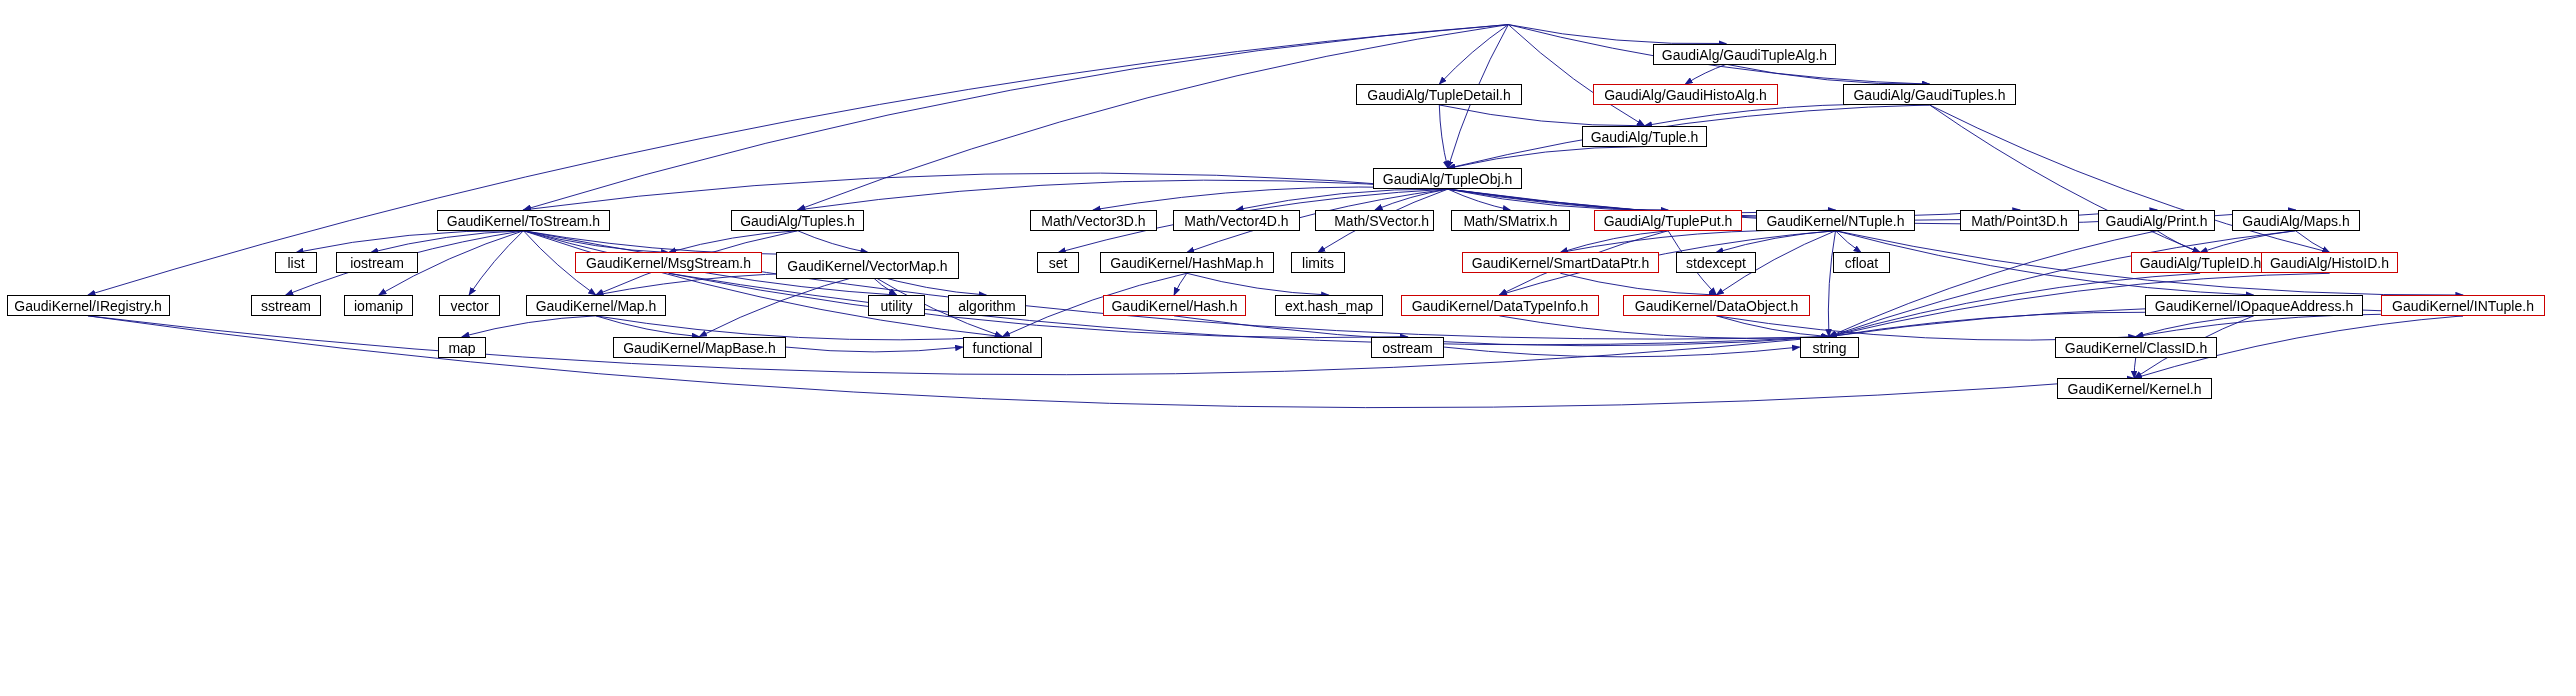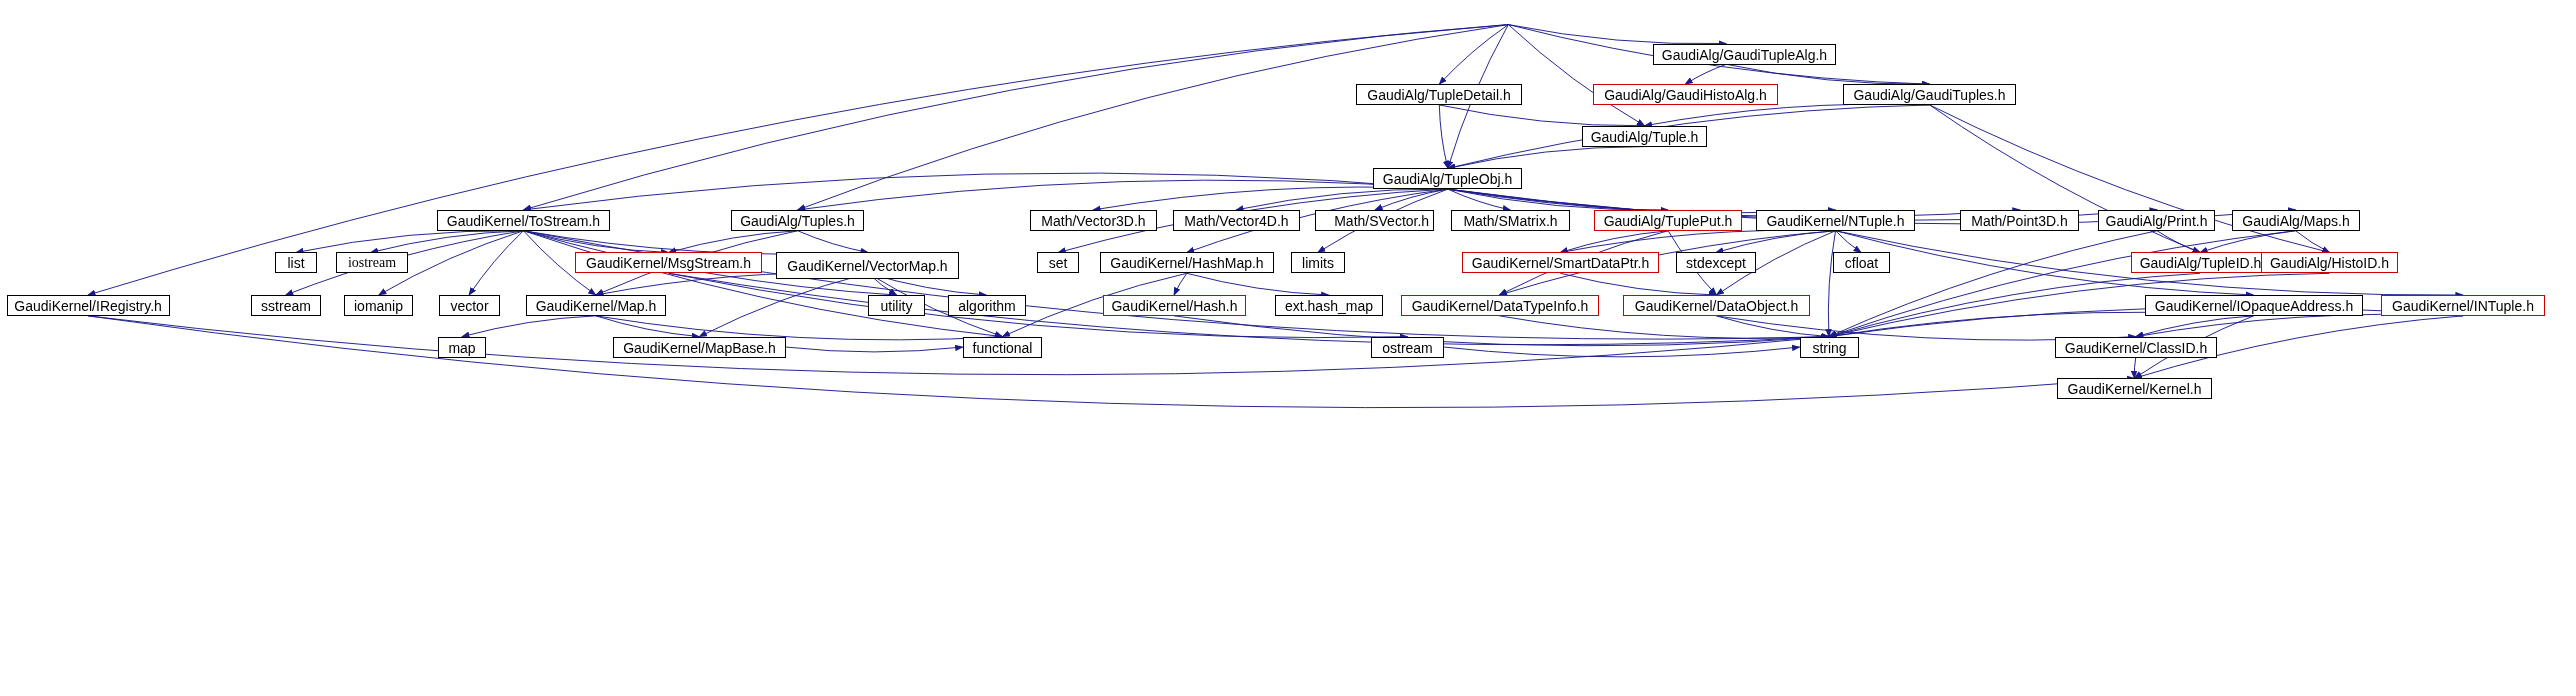--- a/index.html
+++ b/index.html
@@ -197,21 +197,21 @@
     </div>
     <div class="node" style="left: 2098px; top: 210px; width: 117px; height: 21px;">
       <span>GaudiAlg/Print.h</span>
     </div>
     <div class="node" style="left: 2232px; top: 210px; width: 128px; height: 21px;">
       <span>GaudiAlg/Maps.h</span>
     </div>
     <div class="node" style="left: 275px; top: 252px; width: 42px; height: 21px;">
       <span>list</span>
     </div>
-    <div class="node" style="left: 336px; top: 252px; width: 72px; height: 21px; font-family: Liberation Serif, serif;">
+    <div class="node" style="left: 336px; top: 252px; width: 82px; height: 21px;">
       <span>iostream</span>
     </div>
     <div class="node red" style="left: 575px; top: 252px; width: 187px; height: 21px;">
       <span>GaudiKernel/MsgStream.h</span>
     </div>
     <div class="node" style="left: 776px; top: 252px; width: 183px; height: 27px;">
       <span>GaudiKernel/VectorMap.h</span>
     </div>
     <div class="node" style="left: 1037px; top: 252px; width: 42px; height: 21px;">
       <span>set</span>

